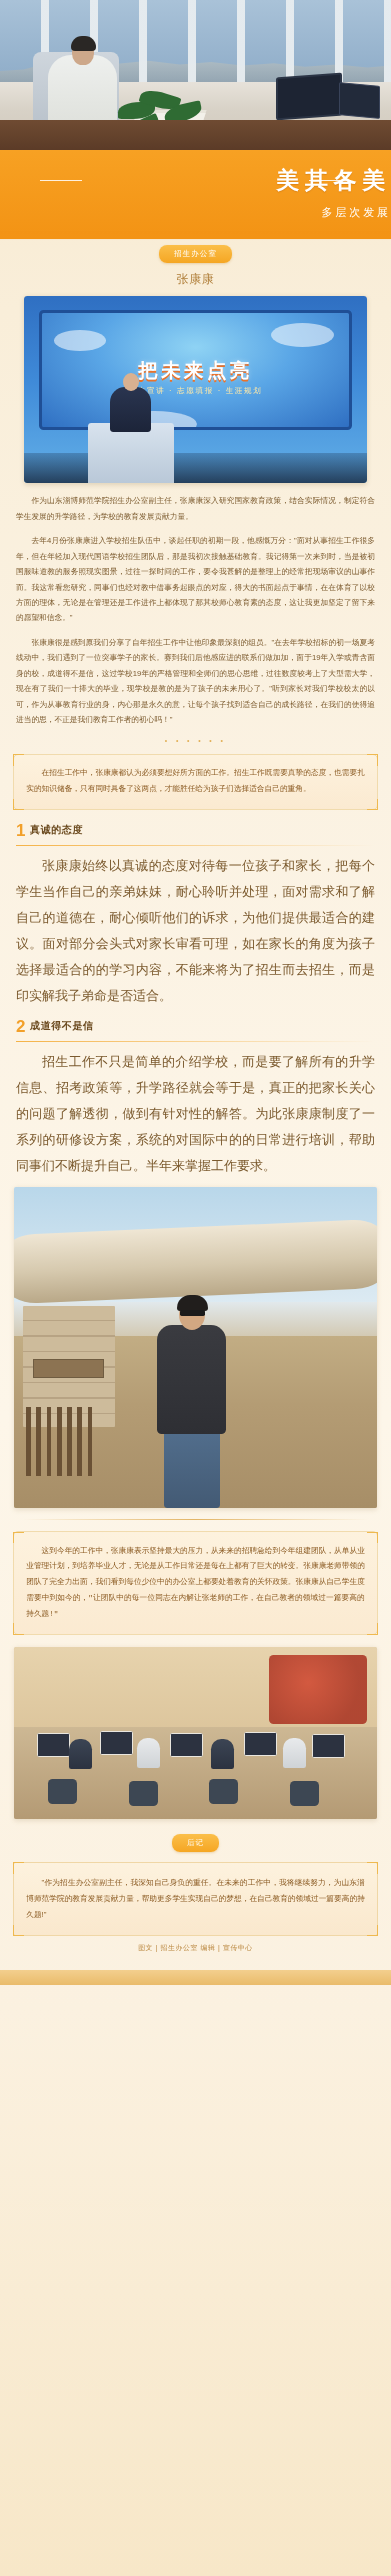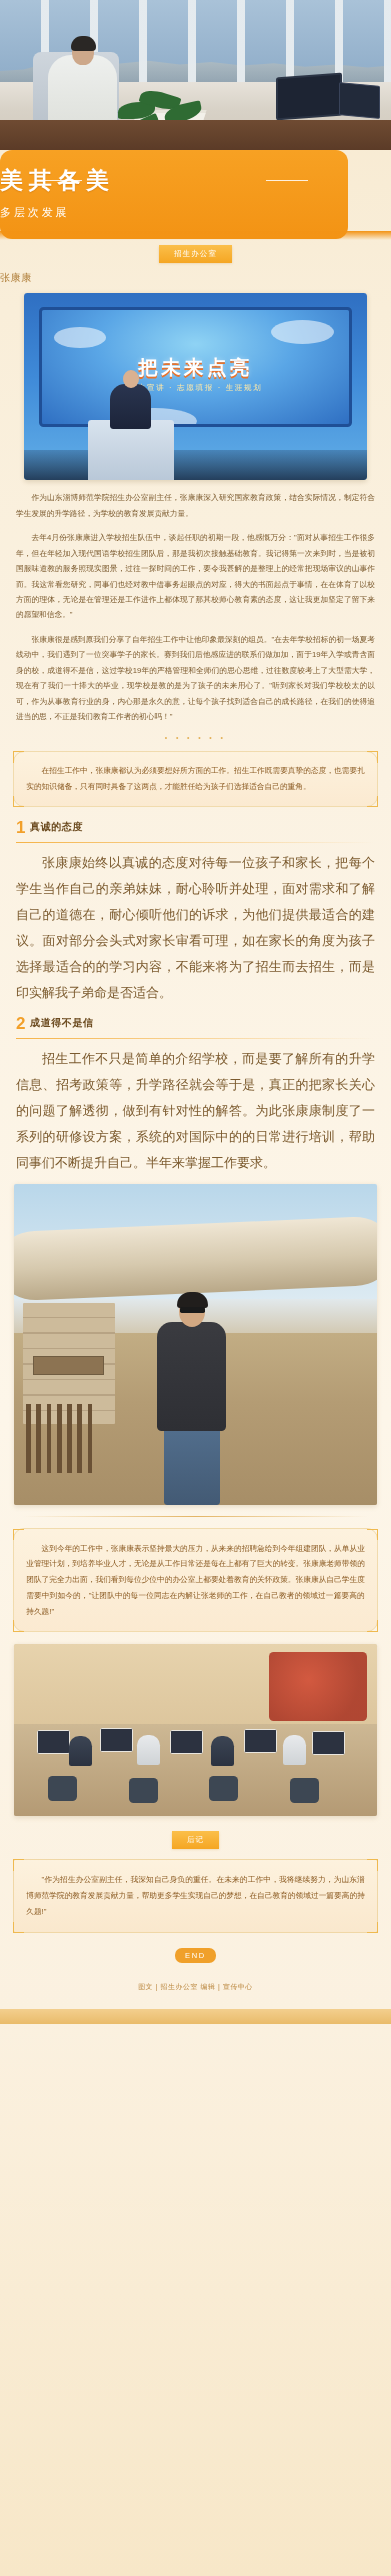--- a/index.html
+++ b/index.html
@@ -123,25 +123,24 @@
     left: 135px; bottom: 26.4px;
     width: 69px; height: 10.3px;
     background: #f3f1ea;
     transform: skewX(-18deg);
     box-shadow: 0 -2.9px 0 #e8e5db;
   }
 
   
   .titleband {
     position: relative;
-    width: 348px;
+    width: 391px;
     background: linear-gradient(180deg, #f7a123 0%, #f39314 100%);
     padding: 17px 0 19.5px;
-    text-align: left;
-    border-radius: 12px;
+    text-align: right;
   }
   .titleband .ornament-l,
   .titleband .ornament-r {
     position: absolute;
     top: 30px;
     width: 42px; height: 1.1px;
     background: rgba(255,255,255,0.85);
   }
   .titleband .ornament-l { left: 40px; }
   .titleband .ornament-r { right: 40px; }
@@ -194,25 +193,26 @@
     margin: 5.7px 0 8px;
     text-align: center;
   }
   .pill {
     display: inline-block;
     background: linear-gradient(180deg, #fbbf4a 0%, #f5a623 100%);
     color: #ffffff;
     font-size: 7.5px;
     letter-spacing: 1.1px;
     padding: 4px 15px;
-    border-radius: 0;
+    border-radius: 8px;
     box-shadow: 0 1.1px 2.3px rgba(200,140,40,0.3);
   }
   .caption {
-    font-size: 10px;
+    text-align: center;
+    font-size: 12px;
     color: #b07f3a;
     letter-spacing: 0.6px;
     margin: 4.6px 0 8px;
   }
 
   
   .slidephoto {
     margin: 0 24px;
     height: 187px;
     border-radius: 3.4px;
@@ -297,22 +297,23 @@
     letter-spacing: 3.4px;
     font-size: 6.9px;
     margin: 5.7px 0 10.3px;
   }
 
   .quotebox {
     margin: 8px 12.6px 11.5px;
     padding: 11.5px 12.6px;
     background: linear-gradient(180deg, #fdf2de 0%, #fbead1 100%);
     border: 0.6px solid #f1dbad;
-    border-radius: 11px;
-    position: relative;
+    border-radius: 5px;
+    position: relative;
+    font-family: Liberation Mono, monospace;
   }
   .quotebox p {
     margin: 0;
     font-size: 7.7px;
     line-height: 2.05;
     color: #8a5a22;
     text-align: justify;
     text-indent: 2em;
   }
   .corner {
@@ -677,22 +678,19 @@
     <span class="pill">后记</span>
   </div>
   <div class="endquote">
     <span class="corner tl"></span>
     <span class="corner tr"></span>
     <span class="corner bl"></span>
     <span class="corner br"></span>
     <p>"作为招生办公室副主任，我深知自己身负的重任。在未来的工作中，我将继续努力，为山东淄博师范学院的教育发展贡献力量，帮助更多学生实现自己的梦想，在自己教育的领域过一篇要高的持久题!"</p>
   </div>
 
-  <div class="end-label">
-    <span class="endtxt">END</span>
-  </div>
 
   <div class="sign-off">图文 | 招生办公室
 编辑 | 宣传中心</div>
 
   <div class="bottom-band"></div>
 </div>
 
 
 </body></html>

